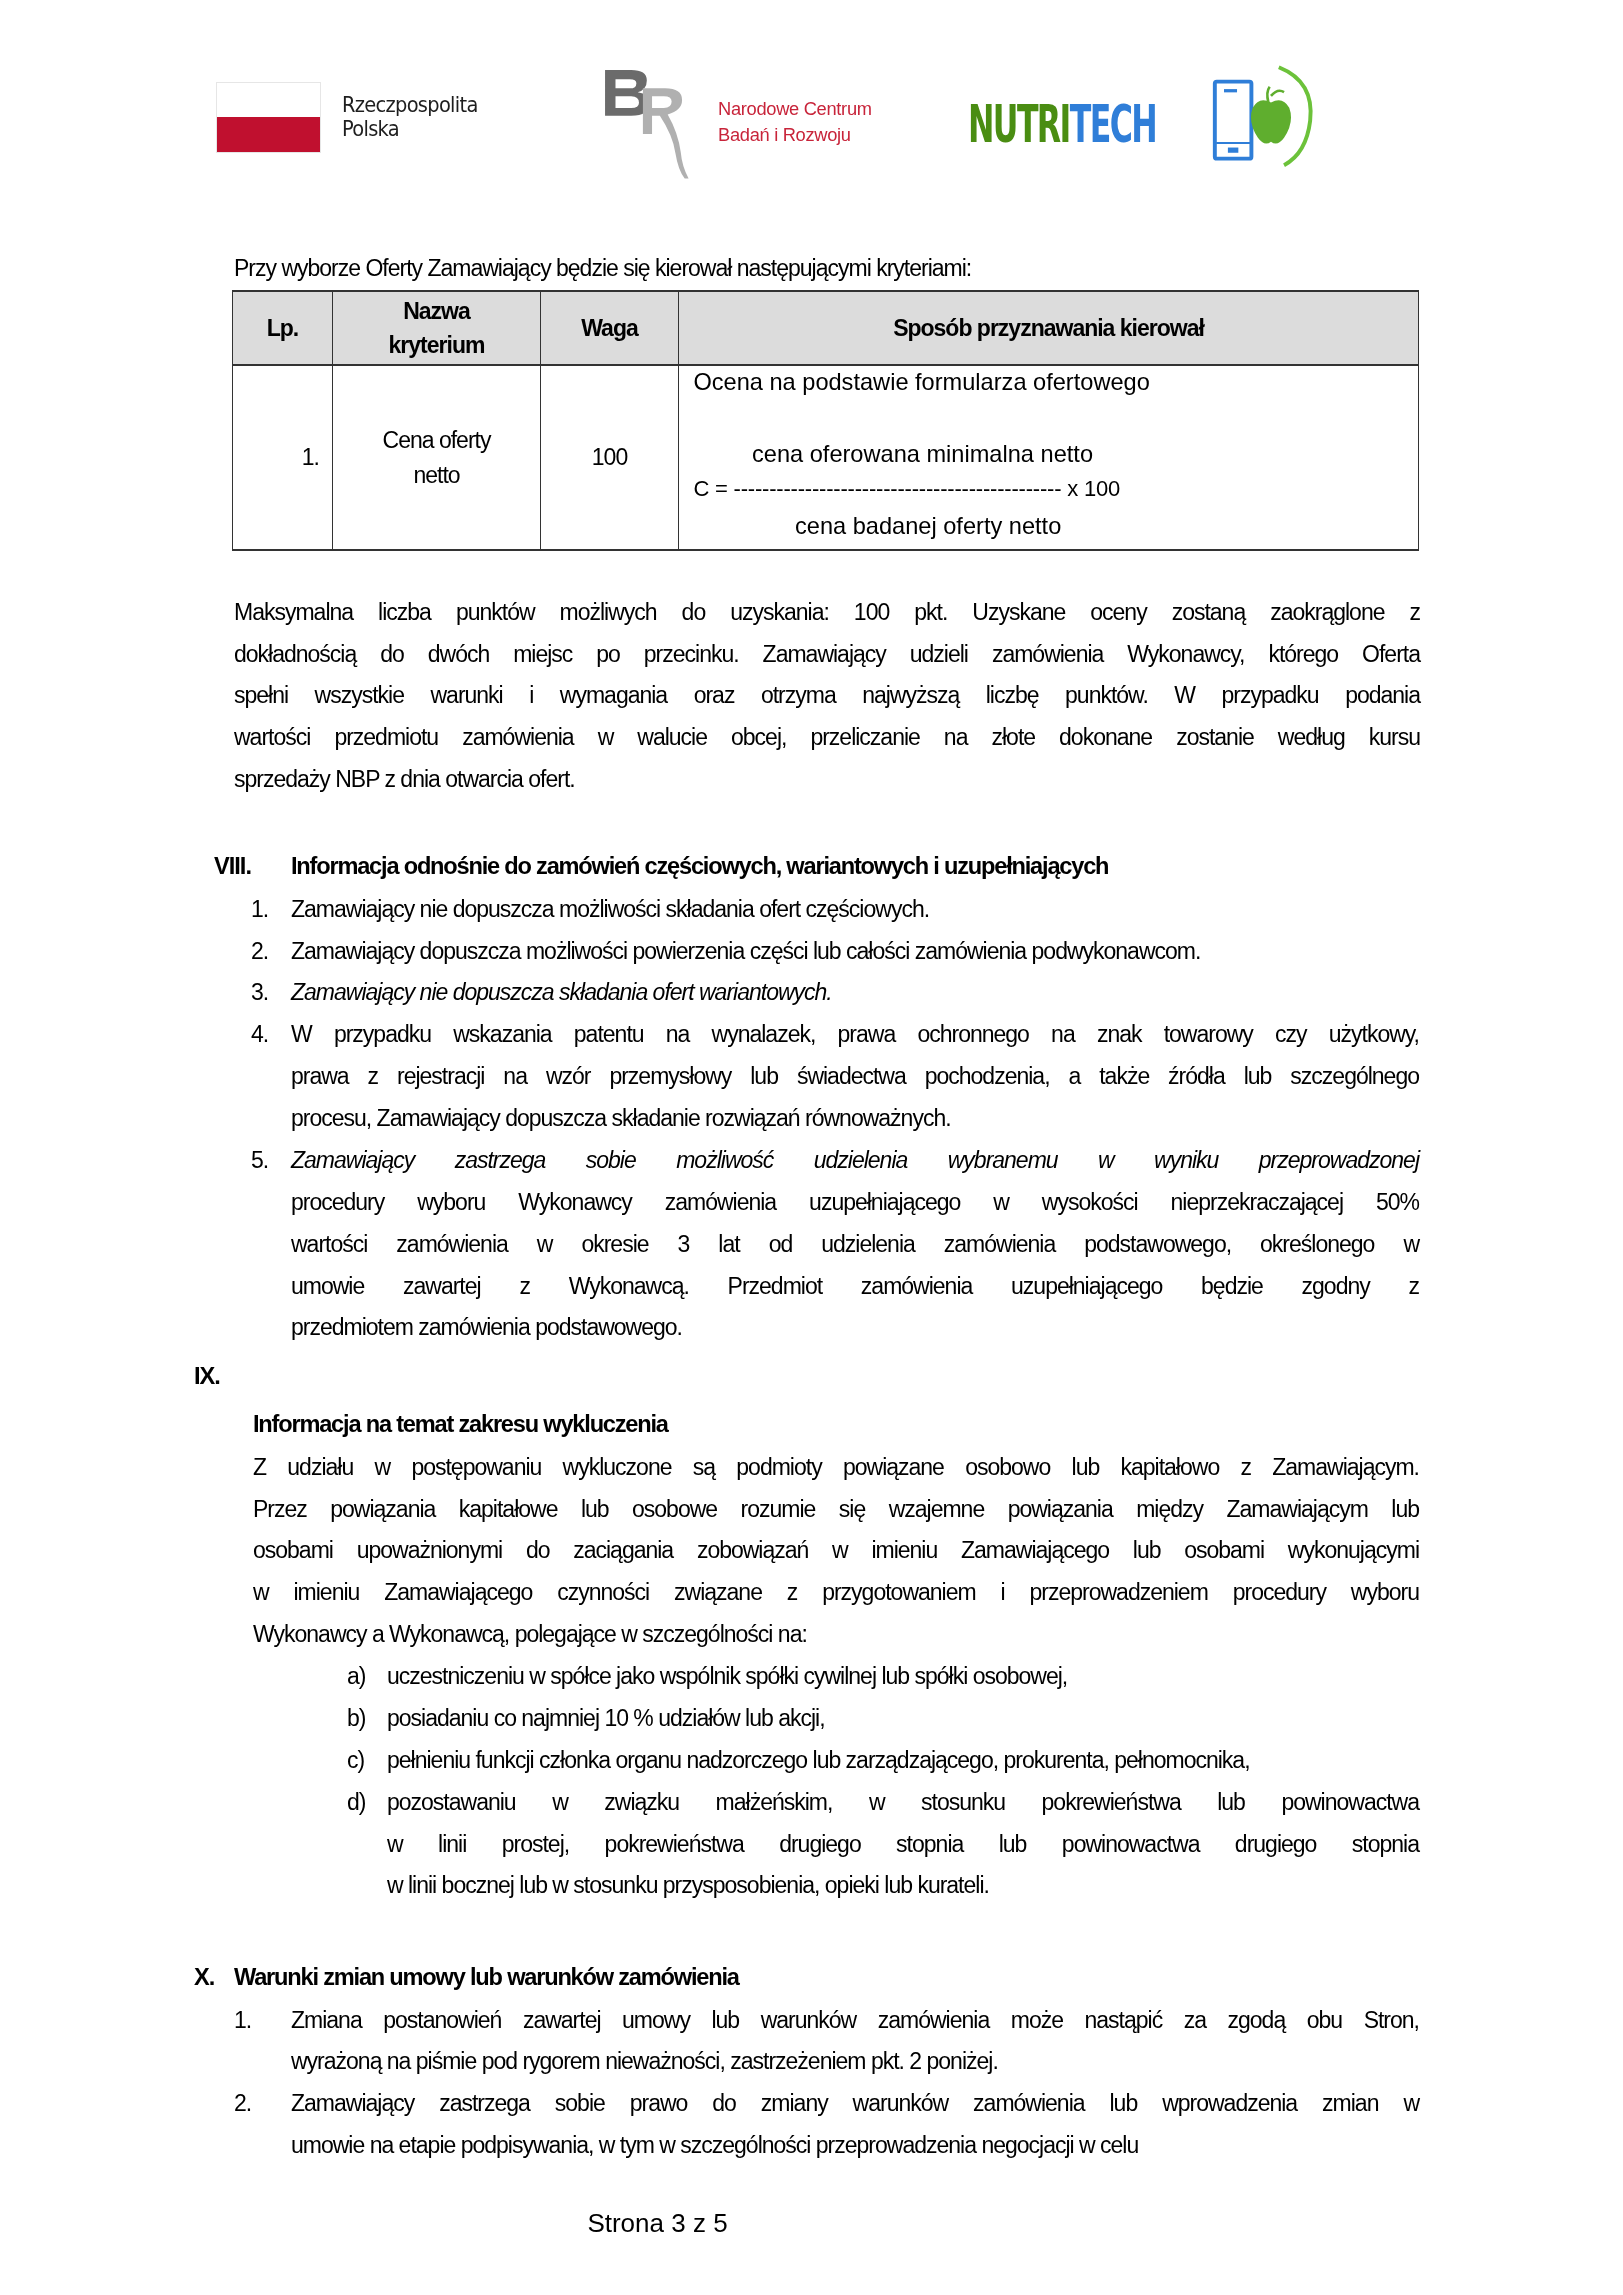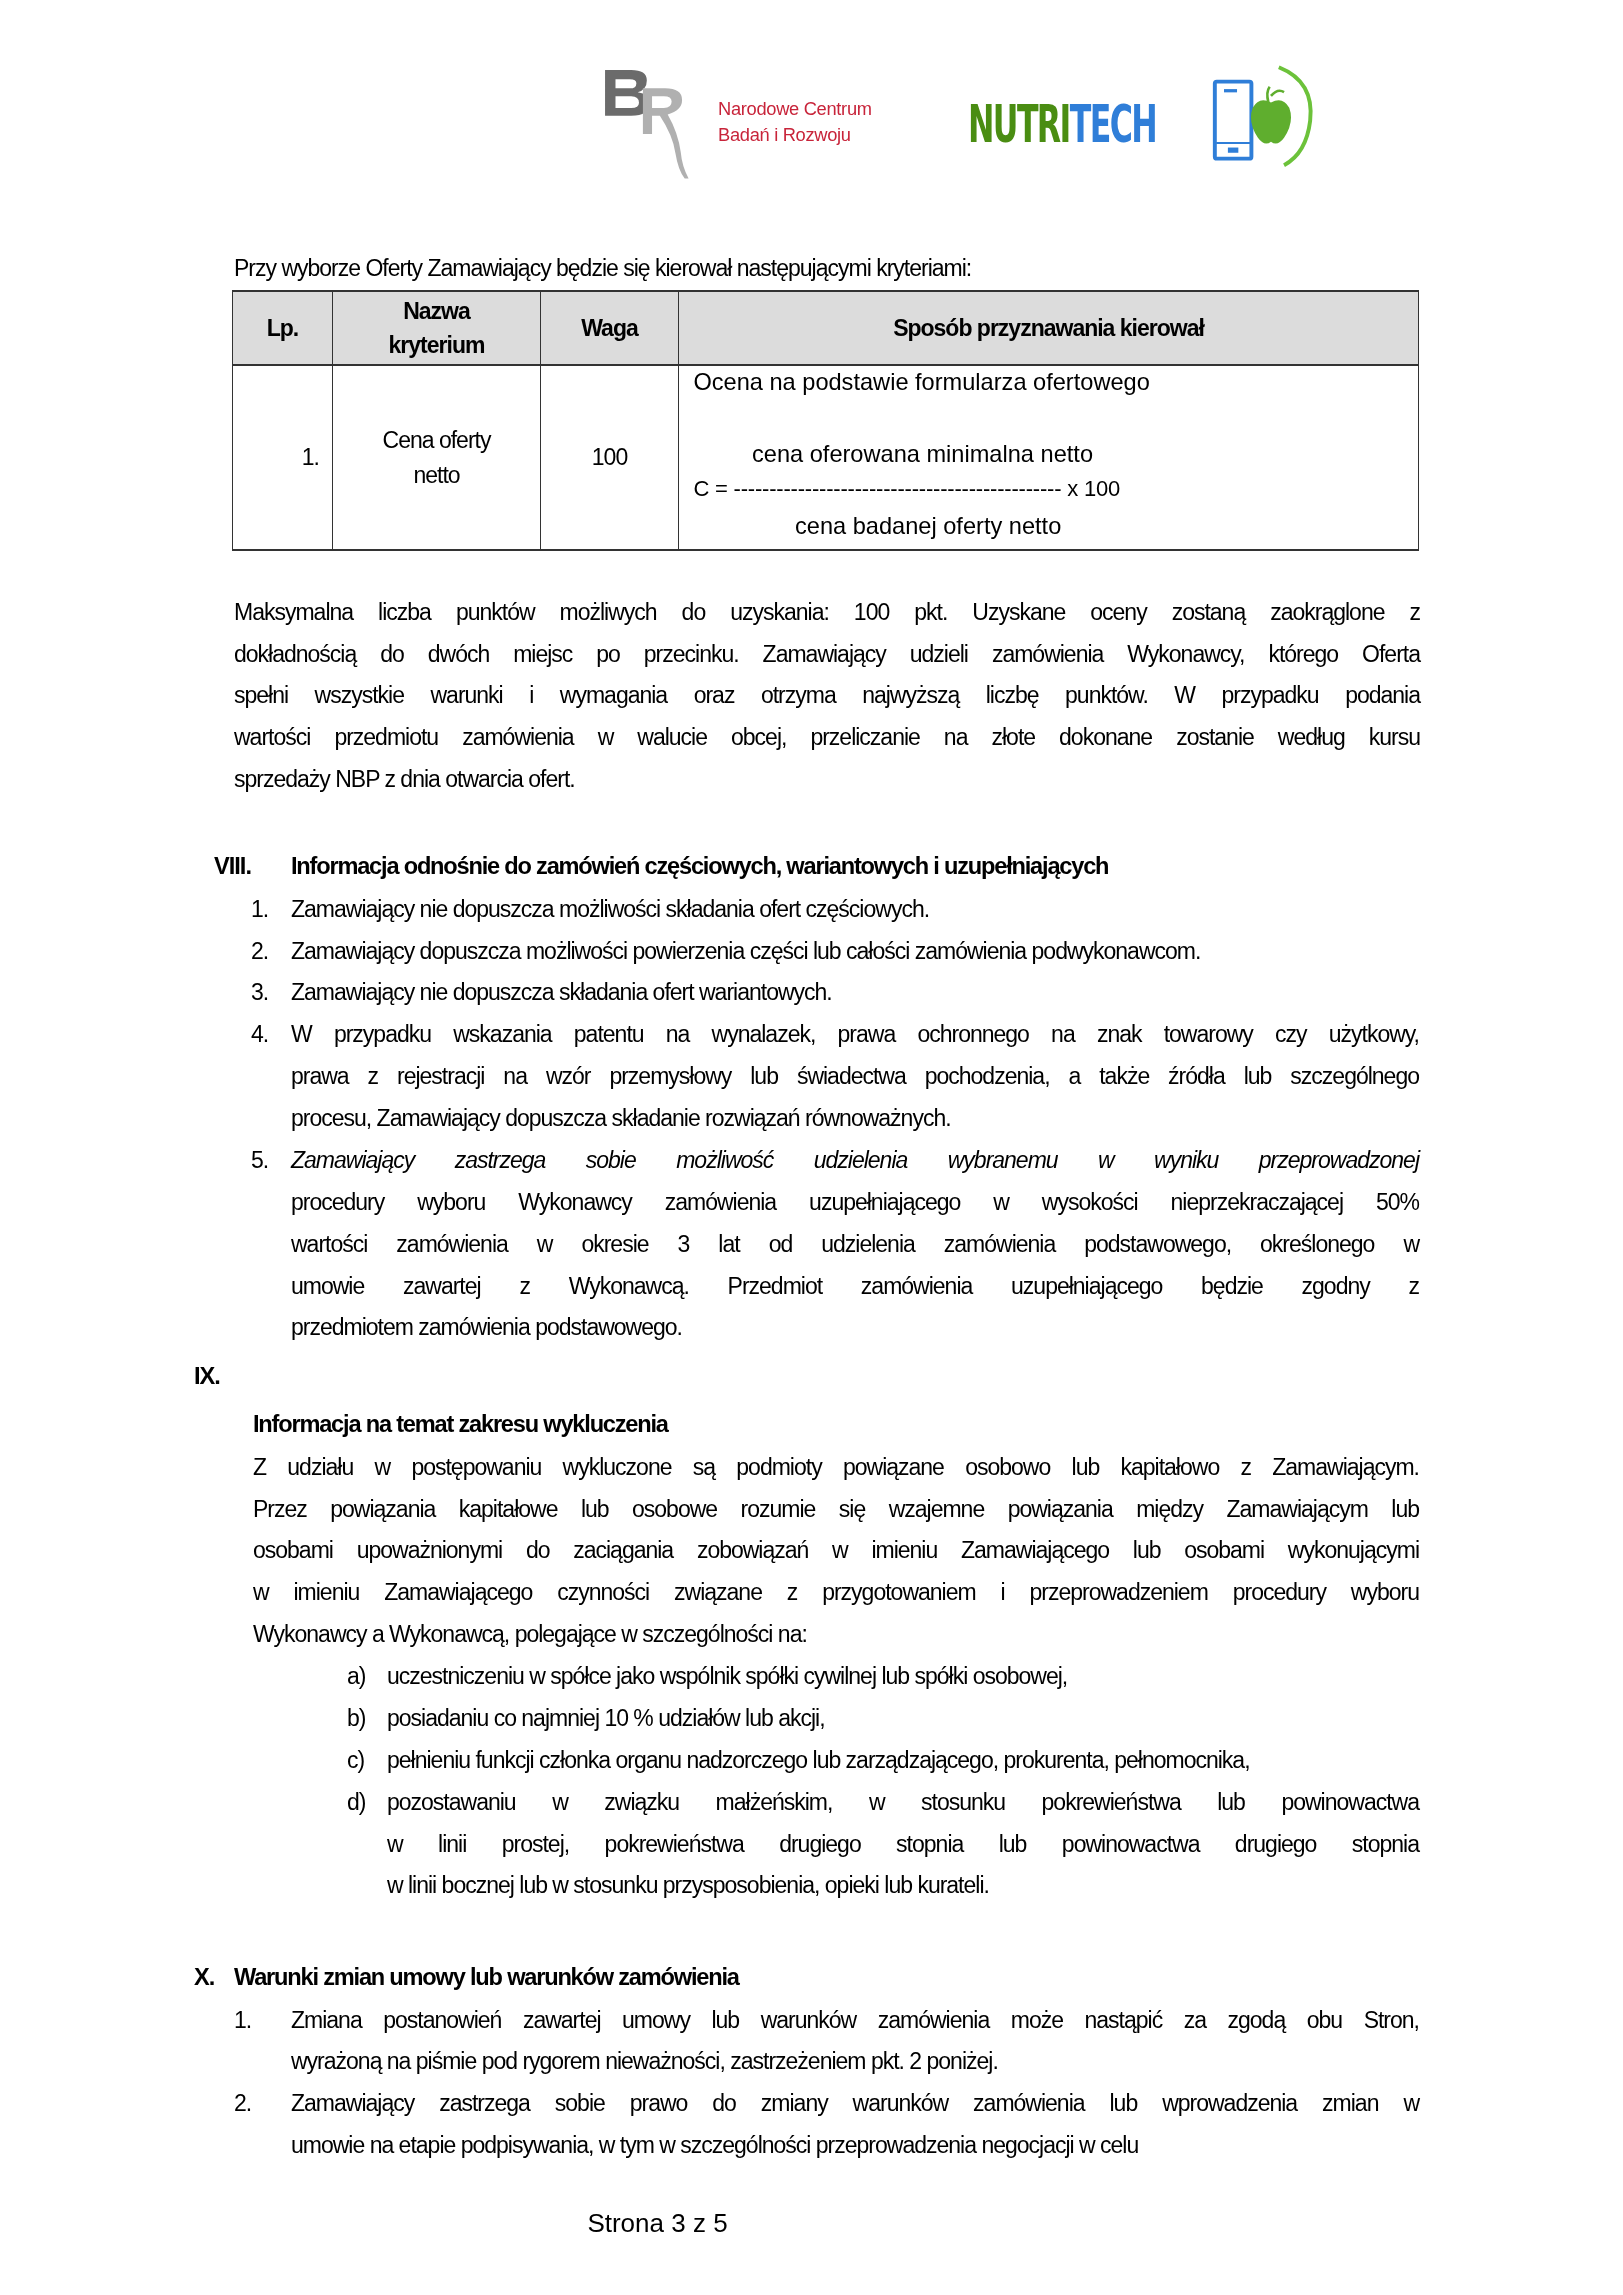--- a/index.html
+++ b/index.html
@@ -37,20 +37,30 @@
     .para { position: absolute; left: 234px; top: 591px; width: 1186px; text-align: justify; text-align-last: left; }
     .sec-head { position: absolute; font-weight: bold; font-size: 23.6px; line-height: 42px; letter-spacing: -1.2px; white-space: nowrap; }
     .sec-num { position: absolute; font-weight: bold; font-size: 23.6px; line-height: 42px; letter-spacing: -1px; }
 
     .footer { position: absolute; top: 2208px; left: 0; width: 1315px; text-align: center; font-family: "Liberation Sans", sans-serif; font-size: 26px; }
   </style>
 </head>
 <body>
 
 <div class="header">
+  <div class="logo-rp">
+    <div class="flag">
+      <div class="white"></div>
+        <div class="red"></div>
+    </div>
+    <div class="rp-text">
+      <div>Rzeczpospolita</div>
+      <div>Polska</div>
+    </div>
+  </div>
 
   <div class="logo-ncbr">
     <svg class="ncbr-mark" width="124" height="118" viewBox="0 0 190 180">
       <path d="M20 12 L20 82 L60 82 Q88 82 88 62 Q88 48 70 46 Q84 42 84 28 Q84 12 60 12 Z M36 26 L58 26 Q68 26 68 32 Q68 40 58 40 L36 40 Z M36 52 L60 52 Q72 52 72 62 Q72 70 60 70 L36 70 Z" fill="#6b6b6b"></path>
       <path d="M78 40 L78 110 L92 110 L92 82 L104 82 Q124 112 128 140 Q132 165 142 178 L148 178 Q138 160 136 138 Q132 108 116 80 Q138 74 138 58 Q138 40 112 40 Z M92 52 L110 52 Q122 52 122 60 Q122 70 110 70 L92 70 Z" fill="#b0b0b0"></path>
     </svg>
     <div class="ncbr-text">
       <div>Narodowe Centrum</div>
       <div>Badań i Rozwoju</div>
     </div>
@@ -129,21 +139,21 @@
 <div class="txt" style="position: absolute; left: 234px; top: 591px; width: 1186px; white-space: nowrap; text-align: justify; text-align-last: justify;">Maksymalna liczba punktów możliwych do uzyskania: 100 pkt. Uzyskane oceny zostaną zaokrąglone z</div>
 <div class="txt" style="position: absolute; left: 234px; top: 633px; width: 1186px; white-space: nowrap; text-align: justify; text-align-last: justify;">dokładnością do dwóch miejsc po przecinku. Zamawiający udzieli zamówienia Wykonawcy, którego Oferta</div>
 <div class="txt" style="position: absolute; left: 234px; top: 674px; width: 1186px; white-space: nowrap; text-align: justify; text-align-last: justify;">spełni wszystkie warunki i wymagania oraz otrzyma najwyższą liczbę punktów. W przypadku podania</div>
 <div class="txt" style="position: absolute; left: 234px; top: 716px; width: 1186px; white-space: nowrap; text-align: justify; text-align-last: justify;">wartości przedmiotu zamówienia w walucie obcej, przeliczanie na złote dokonane zostanie według kursu</div>
 <div class="txt" style="position: absolute; left: 234px; top: 758px; width: 1186px; white-space: nowrap; text-align: left; text-align-last: left;">sprzedaży NBP z dnia otwarcia ofert.</div>
 <div class="txt" style="position: absolute; left: 251px; top: 888px;">1.</div>
 <div class="txt" style="position: absolute; left: 291px; top: 888px; width: 1128px; white-space: nowrap; text-align: left; text-align-last: left;">Zamawiający nie dopuszcza możliwości składania ofert częściowych.</div>
 <div class="txt" style="position: absolute; left: 251px; top: 930px;">2.</div>
 <div class="txt" style="position: absolute; left: 291px; top: 930px; width: 1128px; white-space: nowrap; text-align: left; text-align-last: left;">Zamawiający dopuszcza możliwości powierzenia części lub całości zamówienia podwykonawcom.</div>
 <div class="txt" style="position: absolute; left: 251px; top: 971px;">3.</div>
-<div class="txt" style="position: absolute; left: 291px; top: 971px; width: 1128px; white-space: nowrap; text-align: left; text-align-last: left;">Zamawiający nie dopuszcza składania ofert wariantowych.</div>
+<div class="txt" style="position: absolute; left: 291px; top: 971px; width: 1128px; white-space: nowrap; text-align: left; text-align-last: left; font-style: italic;">Zamawiający nie dopuszcza składania ofert wariantowych.</div>
 <div class="txt" style="position: absolute; left: 251px; top: 1013px;">4.</div>
 <div class="txt" style="position: absolute; left: 291px; top: 1013px; width: 1128px; white-space: nowrap; text-align: justify; text-align-last: justify;">W przypadku wskazania patentu na wynalazek, prawa ochronnego na znak towarowy czy użytkowy,</div>
 <div class="txt" style="position: absolute; left: 291px; top: 1055px; width: 1128px; white-space: nowrap; text-align: justify; text-align-last: justify;">prawa z rejestracji na wzór przemysłowy lub świadectwa pochodzenia, a także źródła lub szczególnego</div>
 <div class="txt" style="position: absolute; left: 291px; top: 1097px; width: 1128px; white-space: nowrap; text-align: left; text-align-last: left;">procesu, Zamawiający dopuszcza składanie rozwiązań równoważnych.</div>
 <div class="txt" style="position: absolute; left: 251px; top: 1139px;">5.</div>
 <div class="txt" style="position: absolute; left: 291px; top: 1139px; width: 1128px; white-space: nowrap; text-align: justify; text-align-last: justify; font-style: italic;">Zamawiający zastrzega sobie możliwość udzielenia wybranemu w wyniku przeprowadzonej</div>
 <div class="txt" style="position: absolute; left: 291px; top: 1181px; width: 1128px; white-space: nowrap; text-align: justify; text-align-last: justify;">procedury wyboru Wykonawcy zamówienia uzupełniającego w wysokości nieprzekraczającej 50%</div>
 <div class="txt" style="position: absolute; left: 291px; top: 1223px; width: 1128px; white-space: nowrap; text-align: justify; text-align-last: justify;">wartości zamówienia w okresie 3 lat od udzielenia zamówienia podstawowego, określonego w</div>
 <div class="txt" style="position: absolute; left: 291px; top: 1265px; width: 1128px; white-space: nowrap; text-align: justify; text-align-last: justify;">umowie zawartej z Wykonawcą. Przedmiot zamówienia uzupełniającego będzie zgodny z</div>
 <div class="txt" style="position: absolute; left: 291px; top: 1306px; width: 1128px; white-space: nowrap; text-align: left; text-align-last: left;">przedmiotem zamówienia podstawowego.</div>

